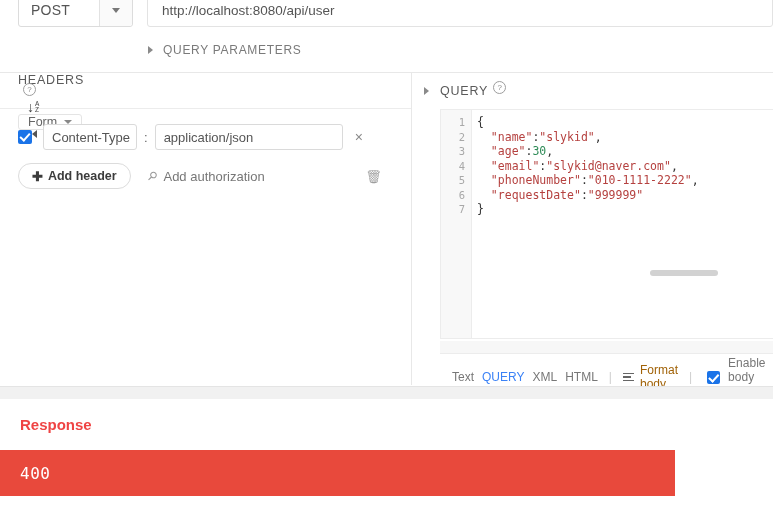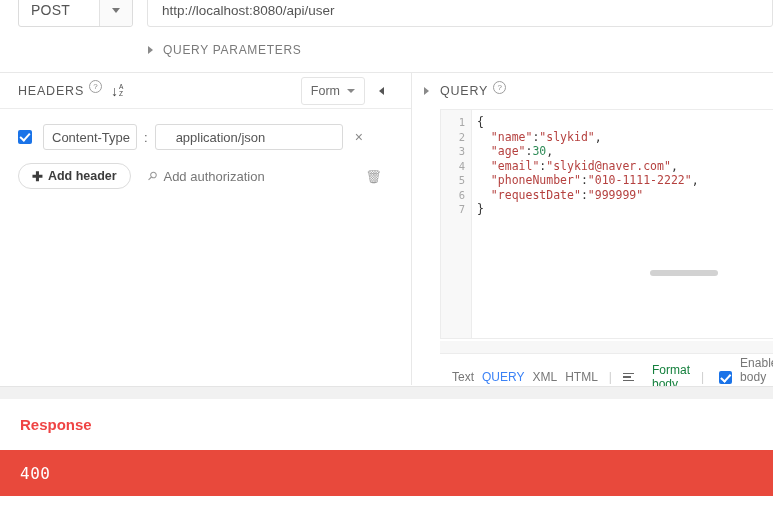--- a/index.html
+++ b/index.html
@@ -112,24 +112,25 @@
   .headers-panel {
     position: absolute;
     left: 0; top: 73px;
     width: 411px;
     height: 312px;
     background: #fff;
   }
   .headers-head {
     height: 36px;
     display: flex;
-    align-items: center;
+    align-items: flex-start;
     padding: 0 14px 0 18px;
     border-bottom: 1px solid #ececec;
     box-sizing: border-box;
+    flex-direction: column;
   }
   .headers-title {
     font-size: 12.5px;
     color: #5a5a5a;
     letter-spacing: .8px;
   }
   .help-icon {
     margin-left: 5px;
     width: 11px; height: 11px;
     border: 1px solid #9d9d9d;
@@ -229,21 +230,21 @@
     background: #fff;
   }
   .colon { margin: 0 7px; color: #666; font-size: 13px; }
   .hval {
     width: 188px;
     height: 26px;
     border: 1px solid #dadada;
     border-radius: 3px;
     display: flex;
     align-items: center;
-    padding-left: 20px;
+    padding-left: 8px;
     font-size: 13px;
     color: #555;
     box-sizing: border-box;
     background: #fff;
   }
   .row-x {
     margin-left: 12px;
     font-size: 14px;
     color: #8a8a8a;
     line-height: 1;
@@ -383,21 +384,21 @@
     display: flex;
     align-items: center;
     gap: 8px;
     padding-left: 12px;
     font-size: 12px;
     color: #777;
     box-sizing: border-box;
   }
   .fmt-active { color: #3b82f6; }
   .pipe { color: #cfcfcf; margin: 0 3px; }
-  .fmt-body { display: flex; align-items: center; gap: 18px; color: #15803d; }
+  .fmt-body { display: flex; align-items: center; gap: 6px; color: #a16207; }
   .fmt-lines {
     display: inline-flex; flex-direction: column; gap: 2px;
   }
   .fmt-lines i { display: block; height: 1.5px; background: #666; }
   .eval-chk {
     width: 13px; height: 13px;
     border-radius: 2px;
     background: #1a73e8;
     position: relative;
     flex: 0 0 auto;
@@ -434,21 +435,21 @@
   }
   .response-title {
     margin-left: 20px;
     font-size: 15px;
     font-weight: bold;
     color: #ef4444;
   }
   .status-bar {
     position: absolute;
     left: 0; top: 450px;
-    width: 773px; height: 46px;
+    width: 675px; height: 46px;
     background: #e8493c;
     display: flex;
     align-items: center;
     text-align: right;
   }
   .status-code {
     margin-left: 20px;
     font-family: "DejaVu Sans Mono", monospace;
     font-size: 16px;
     color: #fff;

